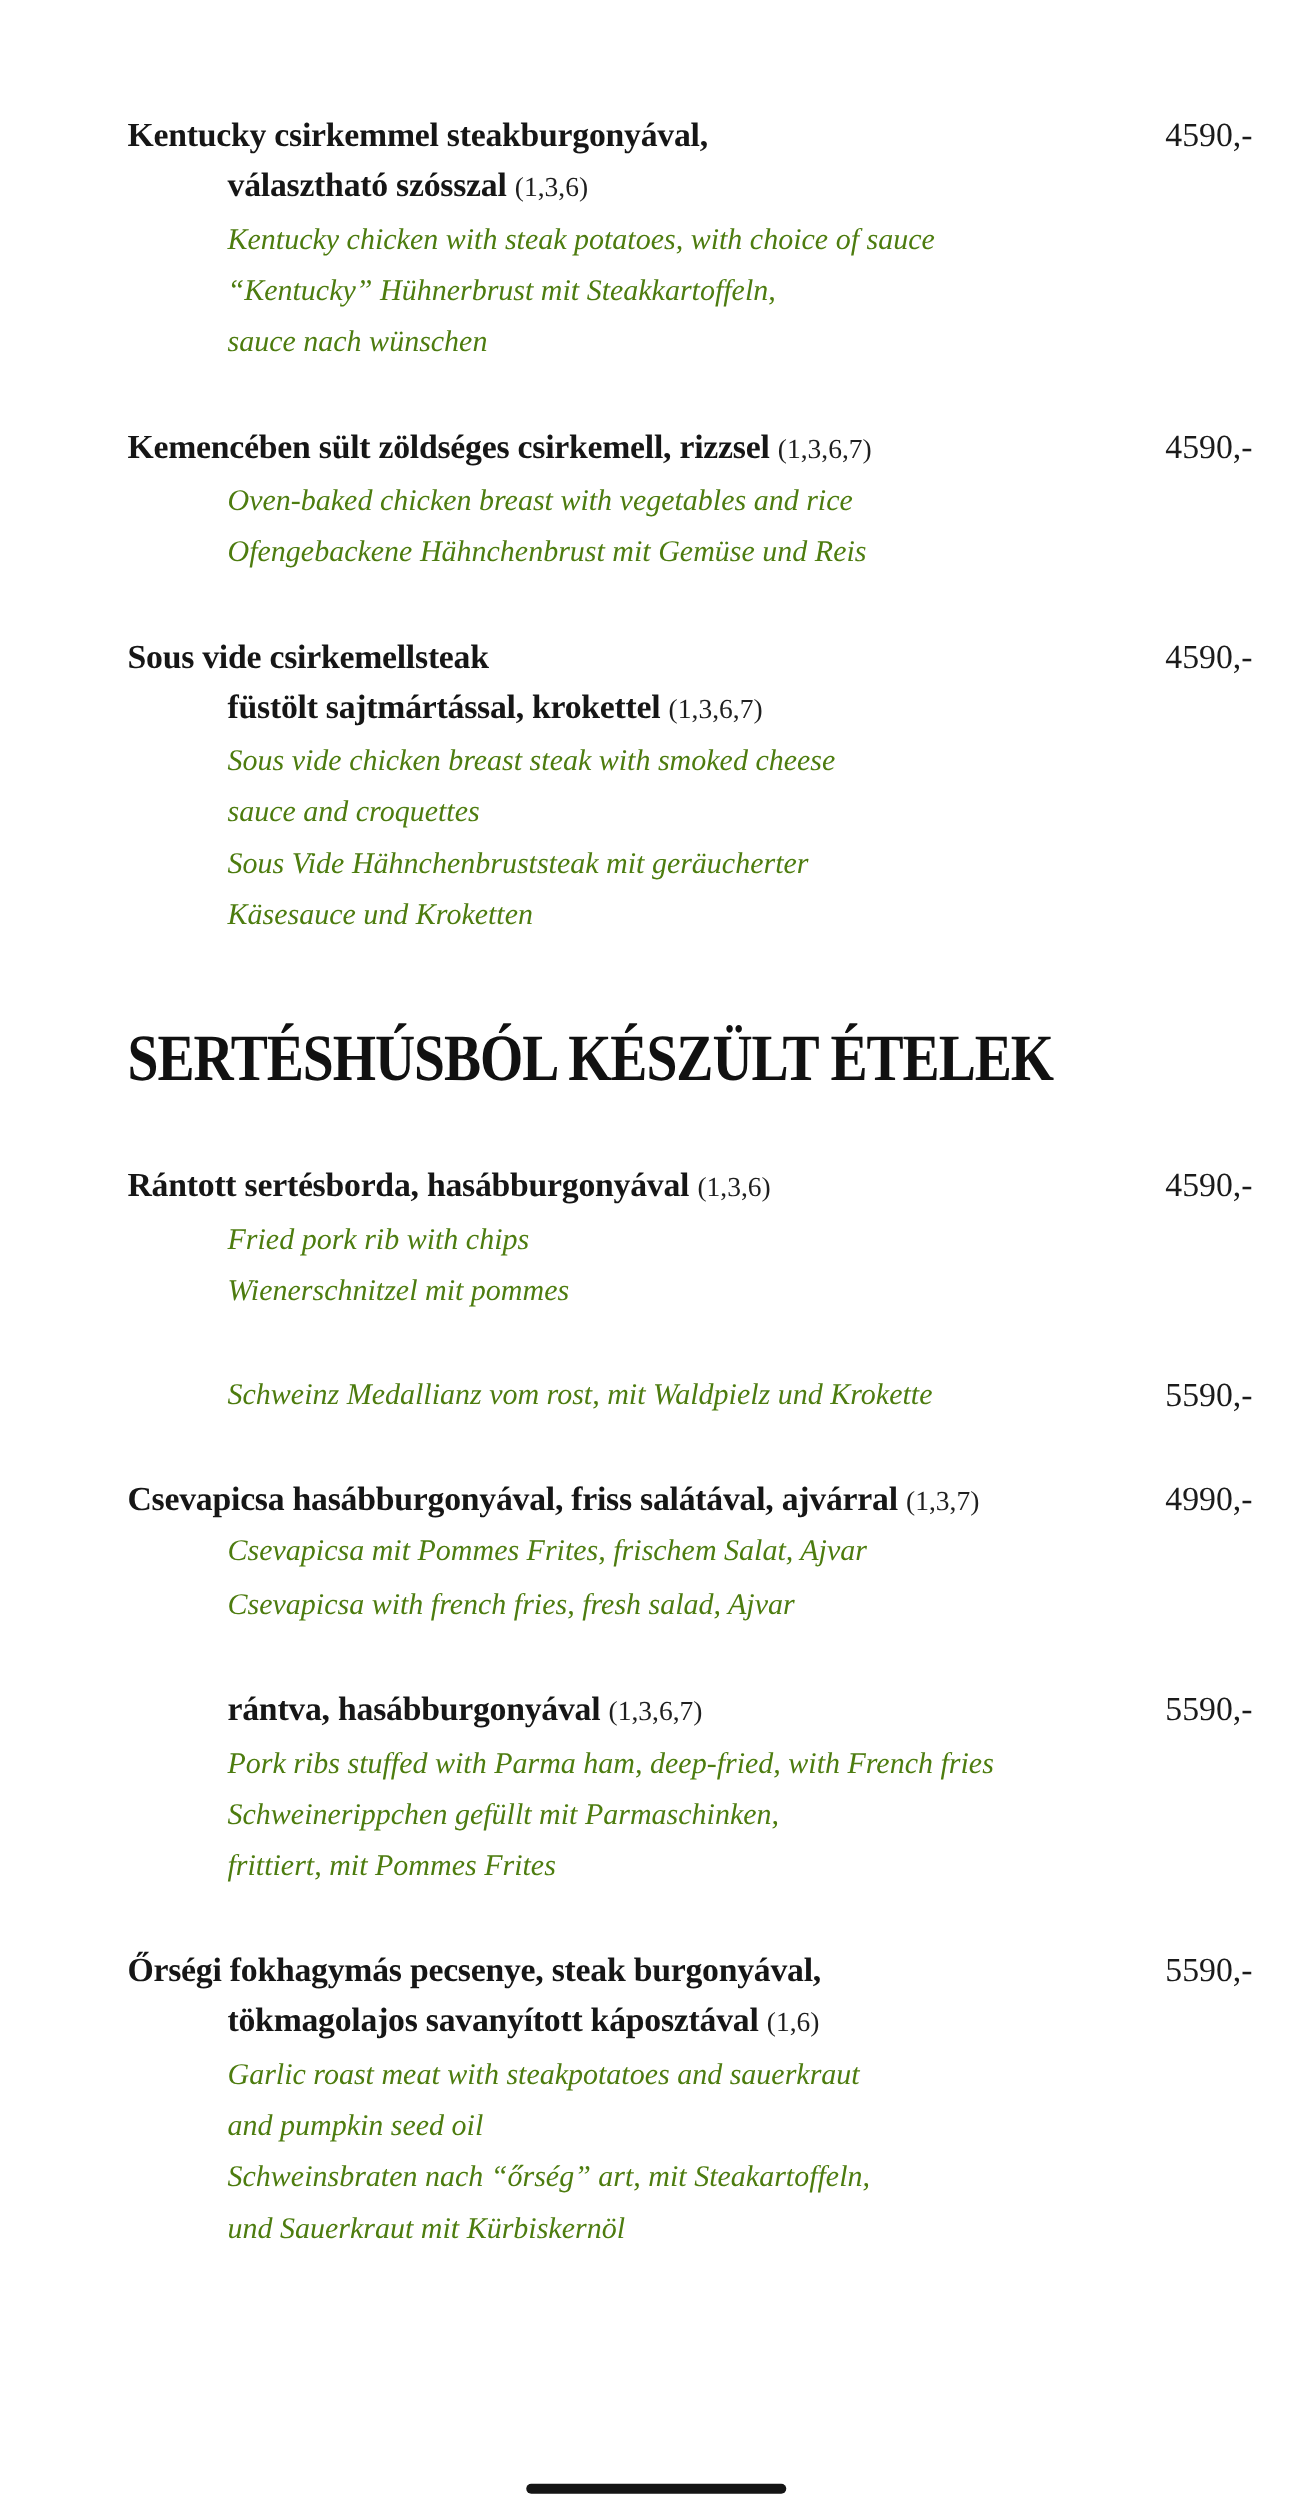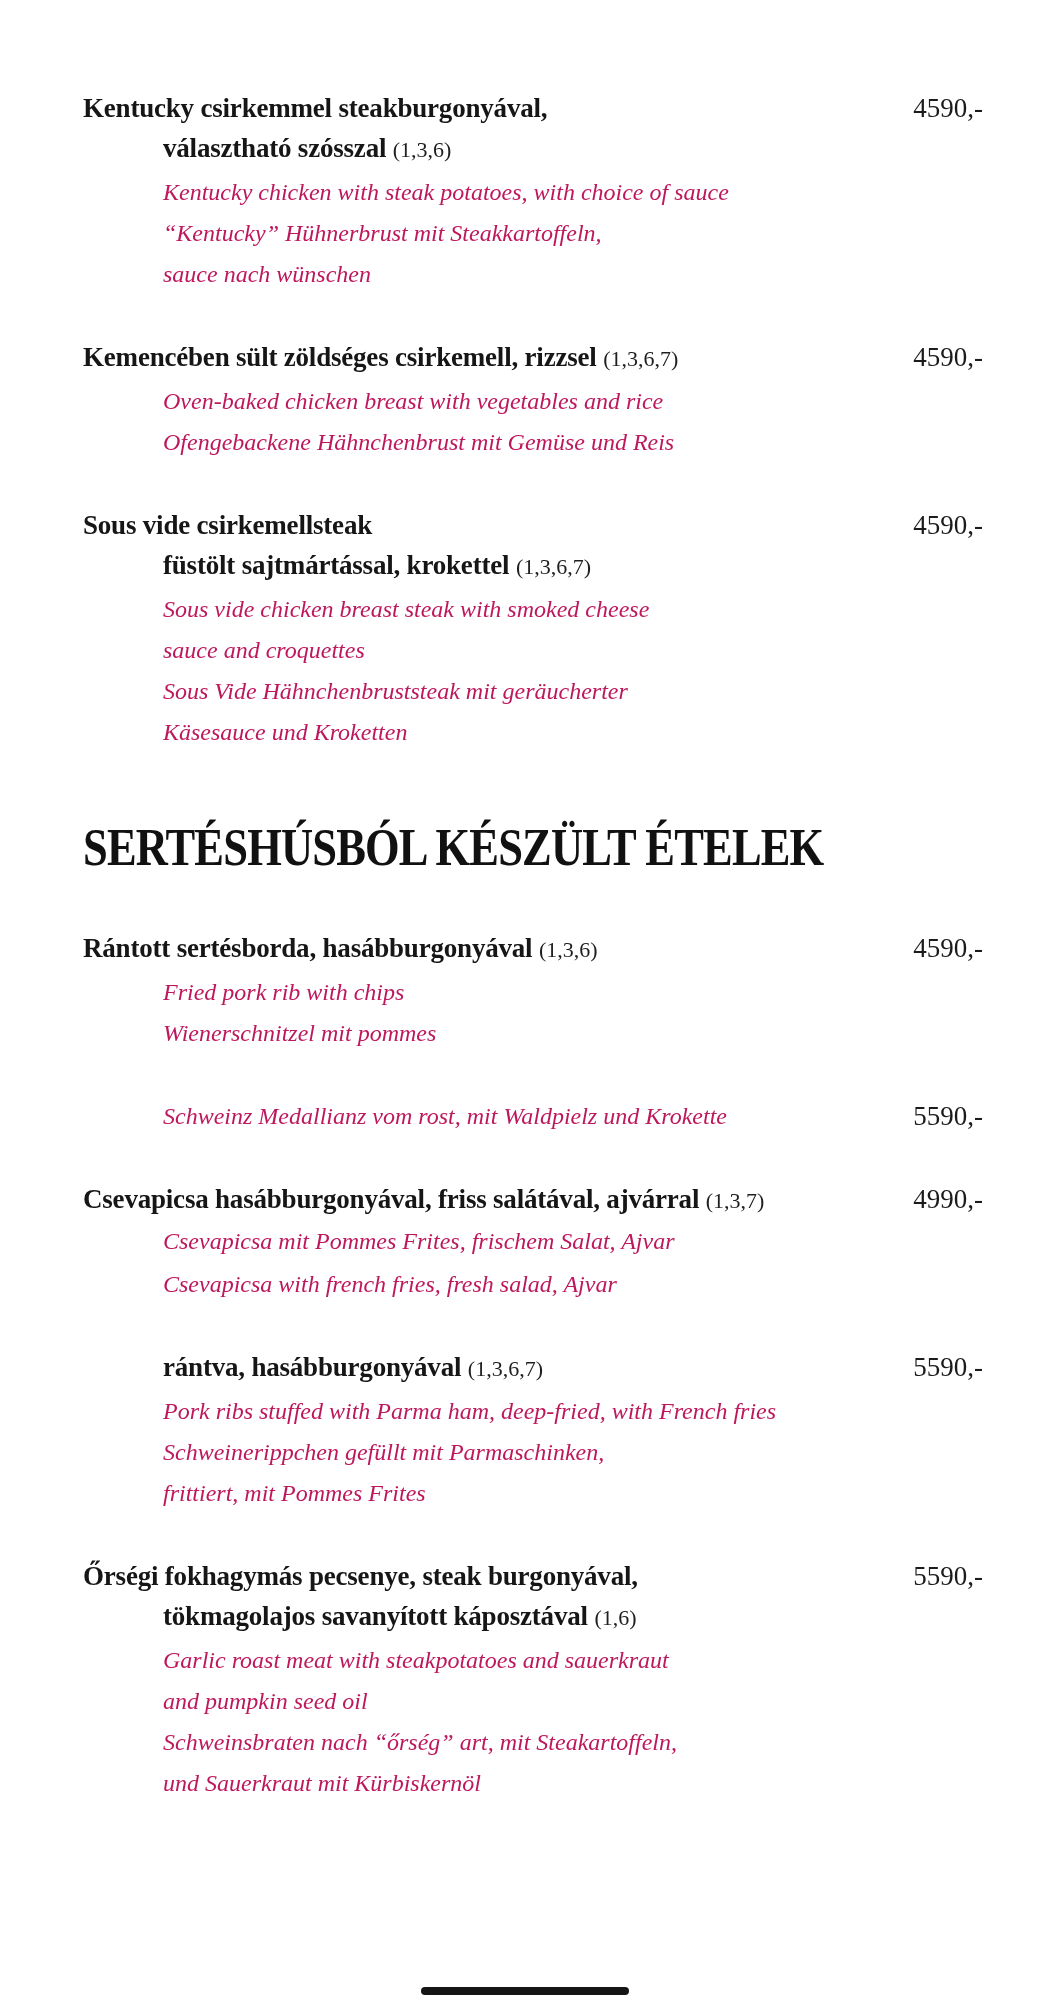--- a/index.html
+++ b/index.html
@@ -6,21 +6,21 @@
   .page{
     position:relative;
     width:1050px;height:2000px;
     background:#ffffff;
     overflow:hidden;
     font-family:"Liberation Serif", serif;
     color:#161616;
   }
   .content{
     position:absolute;
-    top:88px;left:83px;
+    top:88px;left:102px;
     width:900px;
   }
   .item{
     display:flex;
     align-items:flex-start;
     margin-bottom:42px;
   }
   .item-left{flex:1;min-width:0;}
   .title-line{
     font-weight:700;
@@ -34,21 +34,21 @@
     font-weight:400;
     font-size:22px;
     letter-spacing:0;
     color:#1f1f1f;
   }
   .desc{
     font-style:italic;
     font-weight:400;
     font-size:24px;
     line-height:41px;
-    color:#be185d;
+    color:#4d7c0f;
     padding-left:80px;
     white-space:nowrap;
   }
   .desc.first{margin-top:2px;}
   .item-price{
     flex:none;
     width:120px;
     font-size:27px;
     line-height:40px;
     color:#1b1b1b;

